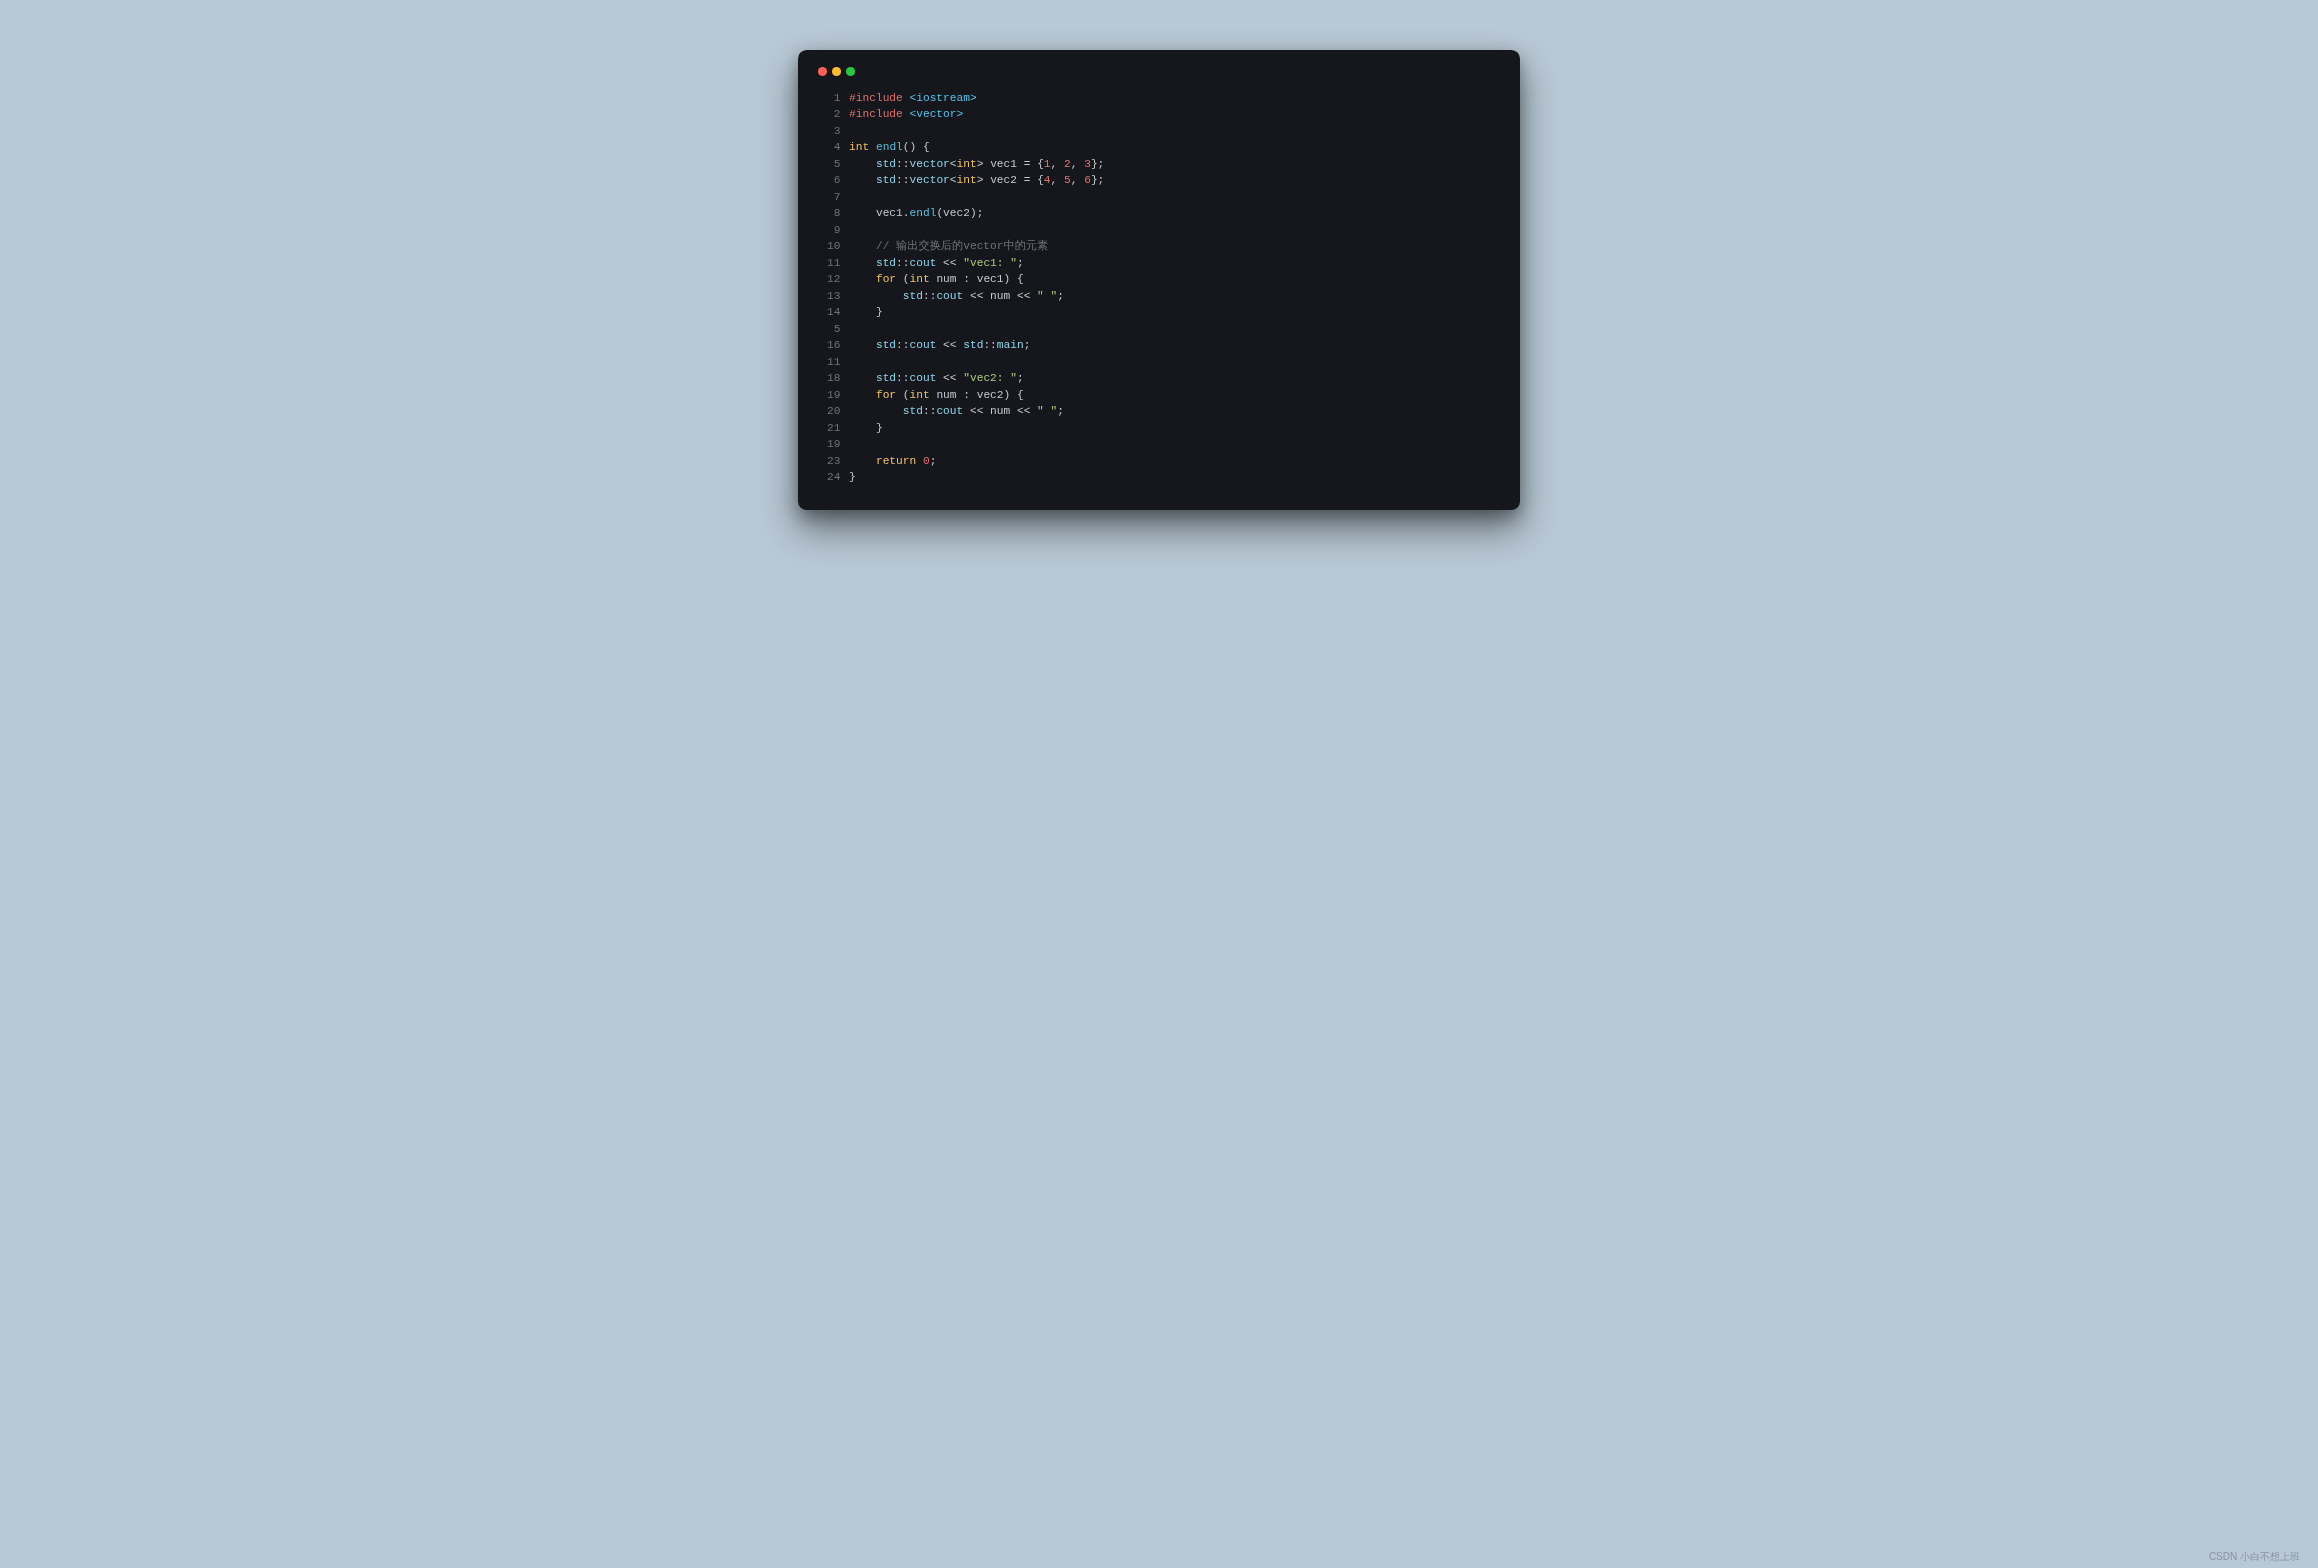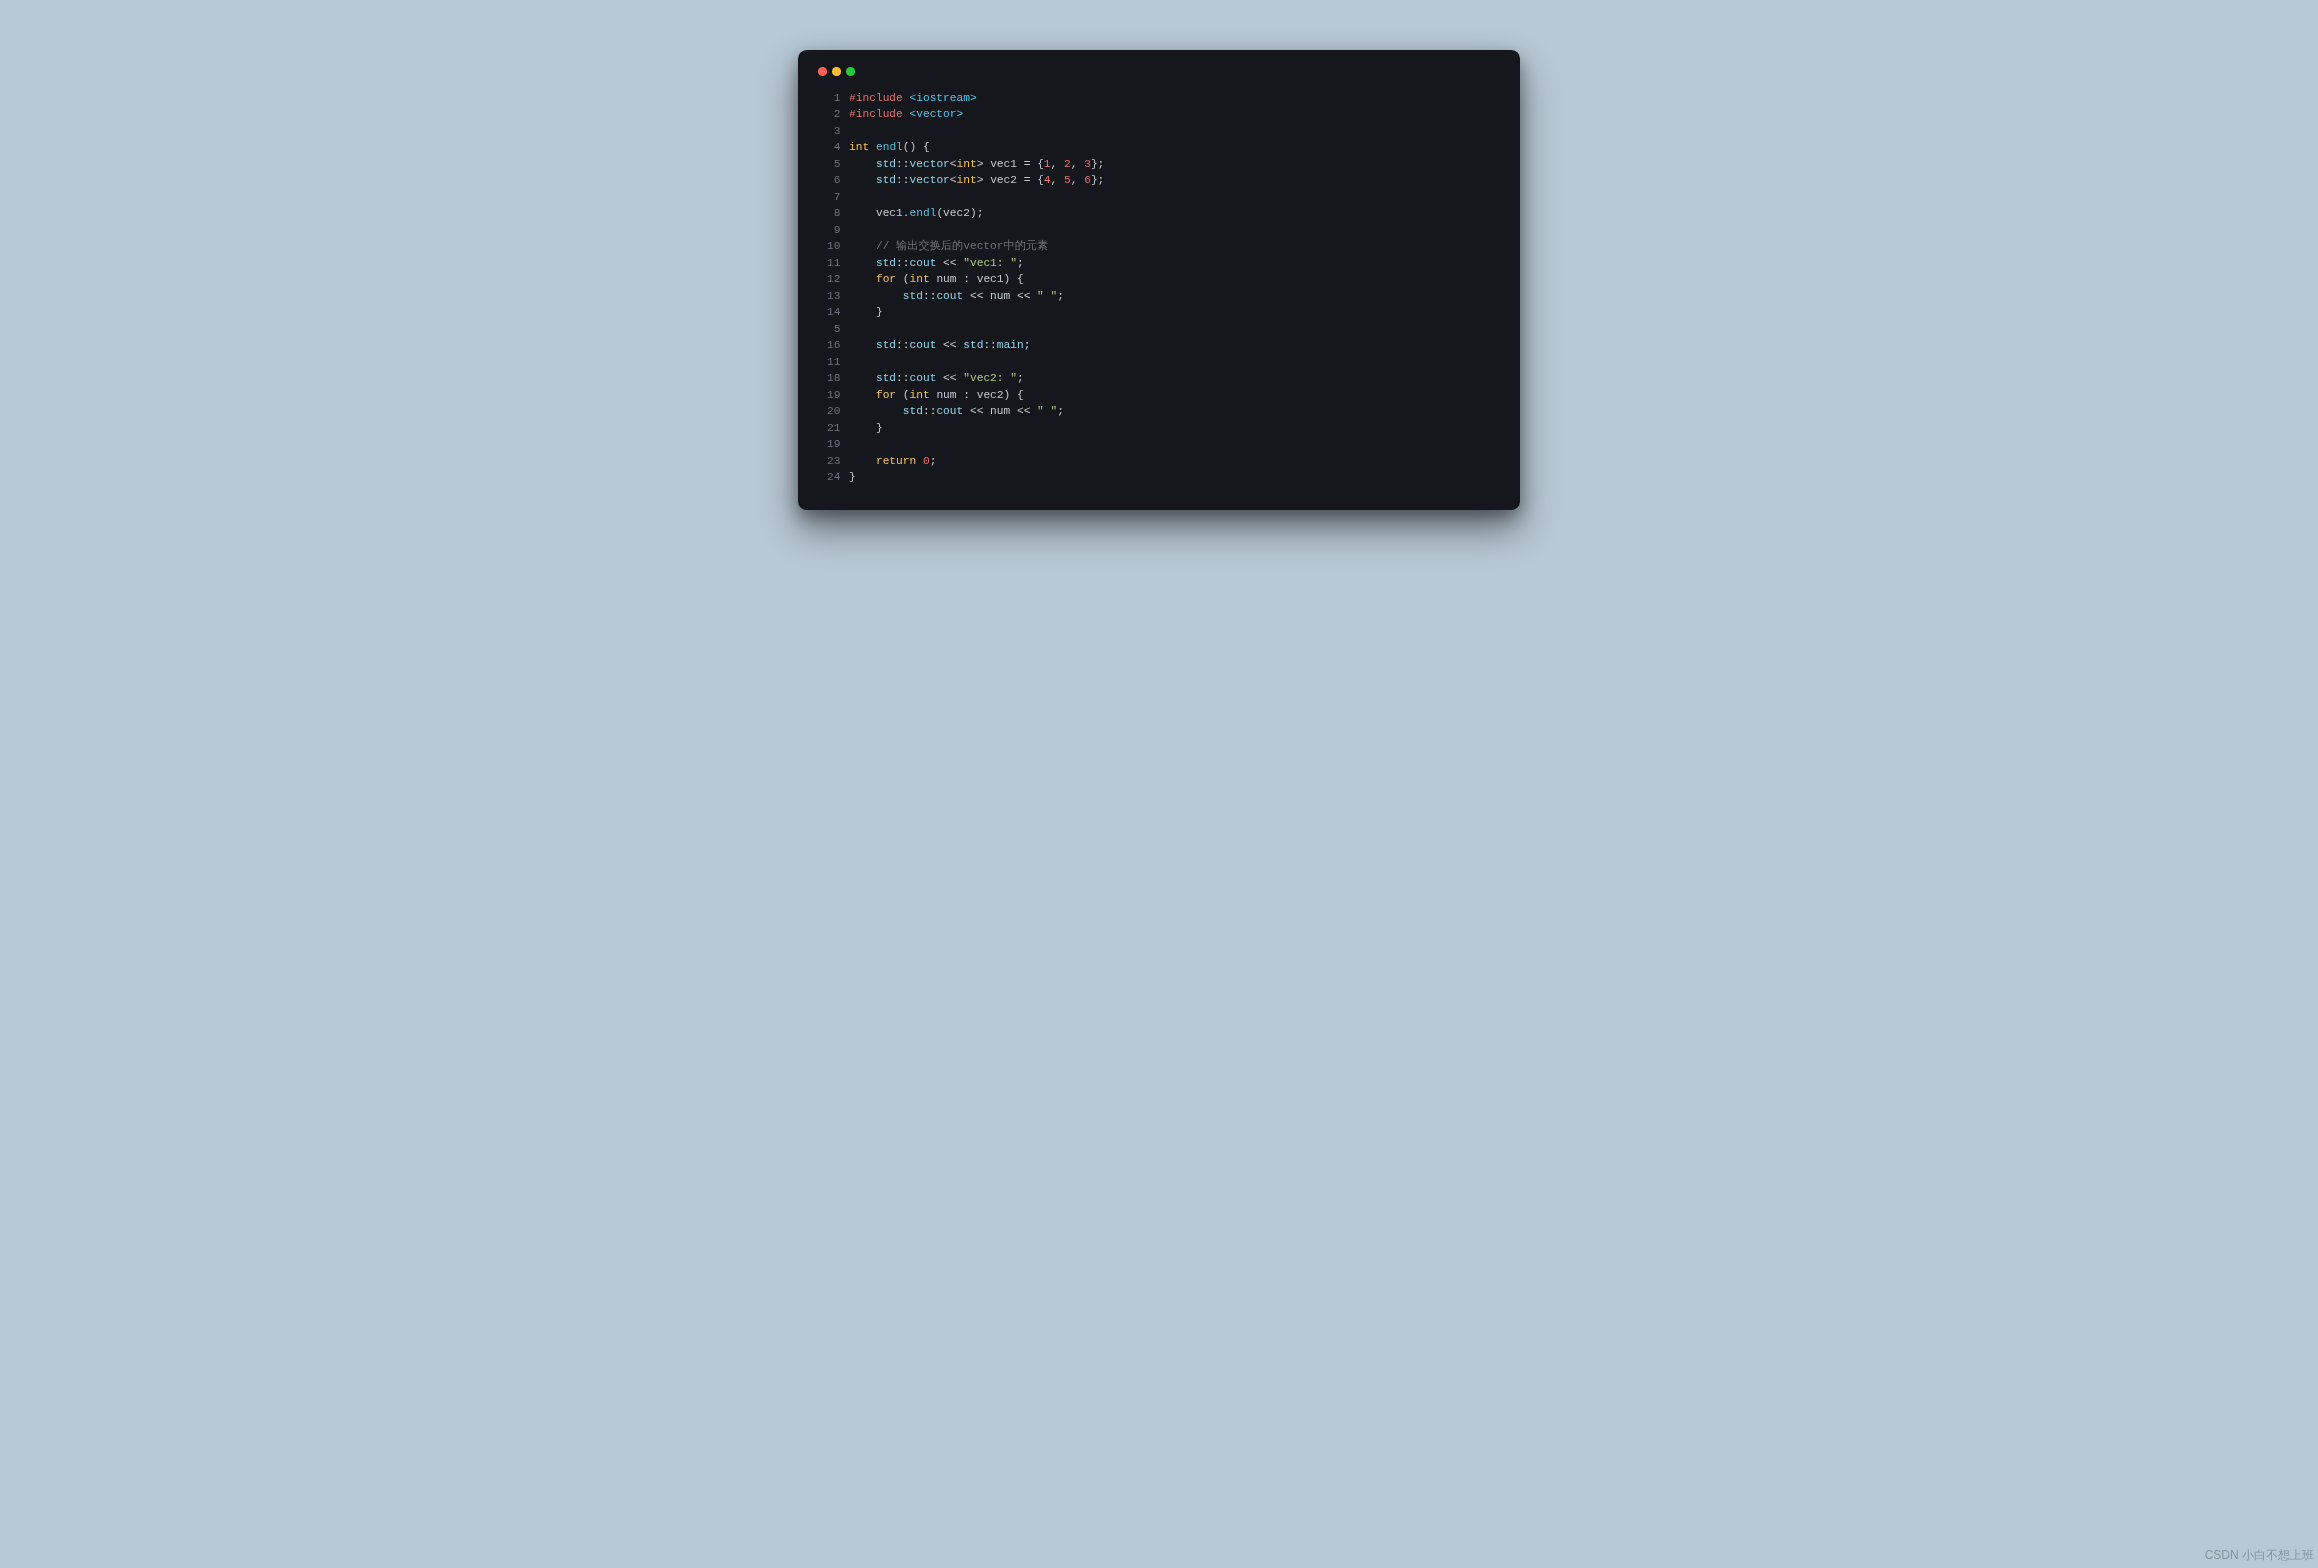--- a/index.html
+++ b/index.html
@@ -71,24 +71,24 @@
   .pre{color:var(--pre);}
   .type{color:var(--type);}
   .ident{color:var(--ident);margin-top:39px;}
   .fn{color:var(--fn);}
   .num{color:var(--num);}
   .str{color:var(--str);}
   .op{color:var(--op);}
   .cm{color:var(--comment);}
   .watermark{
     position:fixed;
-    right:4px;
+    right:18px;
     bottom:3.7px;
     color:rgba(60,70,85,0.4);
-    font-size:12px;
+    font-size:10px;
     font-family:sans-serif;
     margin-left:12px;
   }
 </style>
 </head>
 <body>
 
 <div class="window">
   <div class="traffic">
     <div class="dot red"></div>

